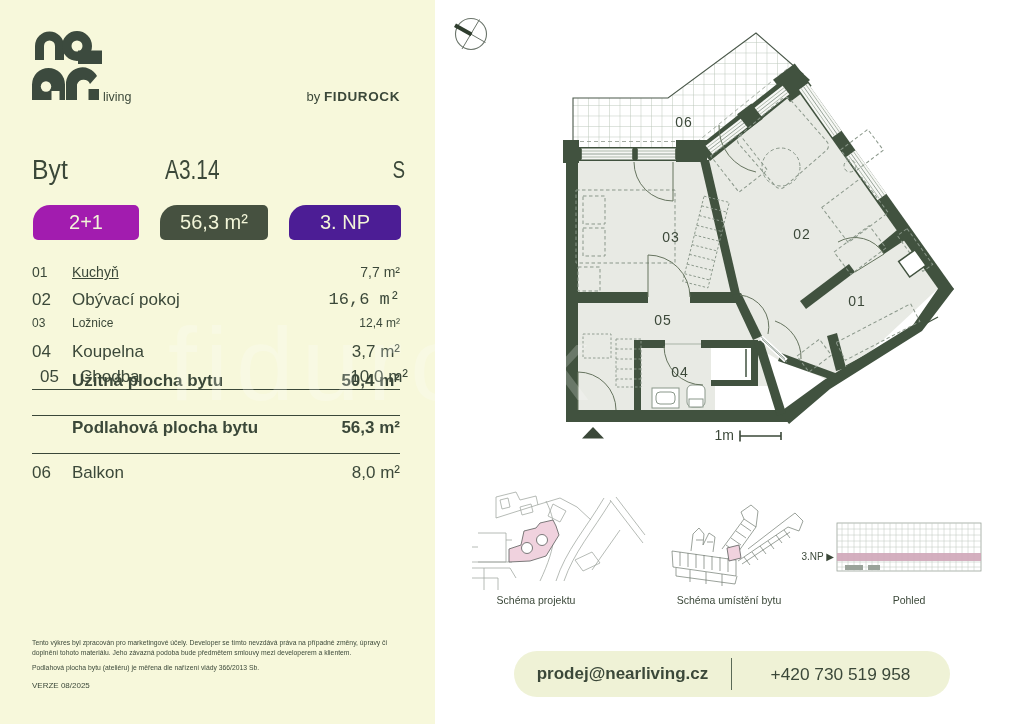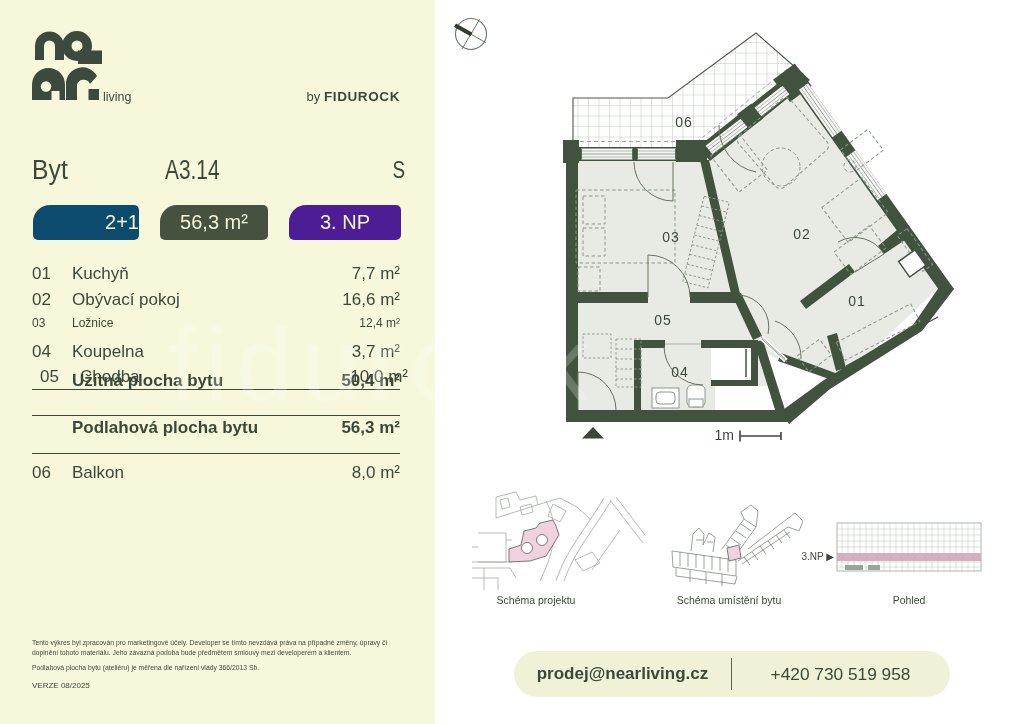--- a/index.html
+++ b/index.html
@@ -29,29 +29,29 @@
   <text x="103" y="101" font-size="12.5" fill="#3b4839">living</text>
 </svg>
 </div>
 
 <div class="abs" style="left:0;top:89px;width:400px;text-align:right;font-size:13px;">by <b style="font-size:13.5px;letter-spacing:0.6px;">FIDUROCK</b></div>
 
 <div class="abs" style="left:32px;top:153.5px;font-size:27.5px;transform:scaleX(0.9);transform-origin:0 0;">Byt</div>
 <div class="abs" style="left:165px;top:153.5px;font-size:27.5px;transform:scaleX(0.76);transform-origin:0 0;">A3.14</div>
 <div class="abs" style="left:385px;top:157px;width:20px;text-align:right;font-size:23px;transform:scaleX(0.82);transform-origin:100% 0;">S</div>
 
-<div class="abs" style="left:33px;top:205px;width:106px;height:35px;background:#0c4a6e;border-radius:17px 5px 5px 5px;color:#f2f5d8;font-size:20px;text-align:right;line-height:34px;">2+1</div>
+<div class="abs" style="left:33px;top:205px;width:106px;height:35px;background:#a21caf;border-radius:17px 5px 5px 5px;color:#f2f5d8;font-size:20px;text-align:center;line-height:34px;">2+1</div>
 
 <div class="abs" style="left:160px;top:205px;width:108px;height:35px;background:#465140;border-radius:17px 5px 5px 5px;color:#f2f5d8;font-size:20px;text-align:center;line-height:34px;">56,3 m²</div>
 
 <div class="abs" style="left:289px;top:205px;width:112px;height:35px;background:#4c1d95;border-radius:17px 5px 5px 5px;color:#f2f5d8;font-size:20px;text-align:center;line-height:34px;">3. NP</div>
 
-<div class="abs" style="left:32px;top:264.1px;width:368px;font-size:17px;font-weight:normal;"><span style="display:inline-block;width:40px;">01</span>Kuchyň<span style="float:right;">7,7 m²</span></div>
-
-<div class="abs" style="left:32px;top:289.9px;width:368px;font-size:17px;font-weight:normal;"><span style="display:inline-block;width:40px;">02</span>Obývací pokoj<span style="float:right;">16,6 m²</span></div>
+<div class="abs" style="left:32px;top:264.1px;width:368px;font-size:14px;font-weight:normal;text-decoration:underline;"><span style="display:inline-block;width:40px;">01</span>Kuchyň<span style="float:right;">7,7 m²</span></div>
+
+<div class="abs" style="left:32px;top:289.9px;width:368px;font-size:17px;font-weight:normal;"><span style="display:inline-block;width:40px;">02</span>Obývací pokoj<span style="float:right;font-family:Liberation Mono, monospace;">16,6 m²</span></div>
 
 <div class="abs" style="left:32px;top:315.7px;width:368px;font-size:12px;font-weight:normal;"><span style="display:inline-block;width:40px;">03</span>Ložnice<span style="float:right;">12,4 m²</span></div>
 
 <div class="abs" style="left:32px;top:341.5px;width:368px;font-size:17px;font-weight:normal;"><span style="display:inline-block;width:40px;">04</span>Koupelna<span style="float:right;">3,7 m²</span></div>
 
 <div class="abs" style="left:40px;top:367.2px;width:368px;font-size:17px;font-weight:normal;"><span style="display:inline-block;width:40px;">05</span>Chodba<span style="float:right;">10,0 m²</span></div>
 
 <div class="abs" style="left:32px;top:371px;width:368px;font-size:17px;font-weight:bold;"><span style="display:inline-block;width:40px;"></span>Užitná plocha bytu<span style="float:right;margin-left:44px;">50,4 m²</span></div>
 
 <div class="abs" style="left:32px;top:418.0px;width:368px;font-size:17px;font-weight:bold;"><span style="display:inline-block;width:40px;"></span>Podlahová plocha bytu<span style="float:right;">56,3 m²</span></div>

